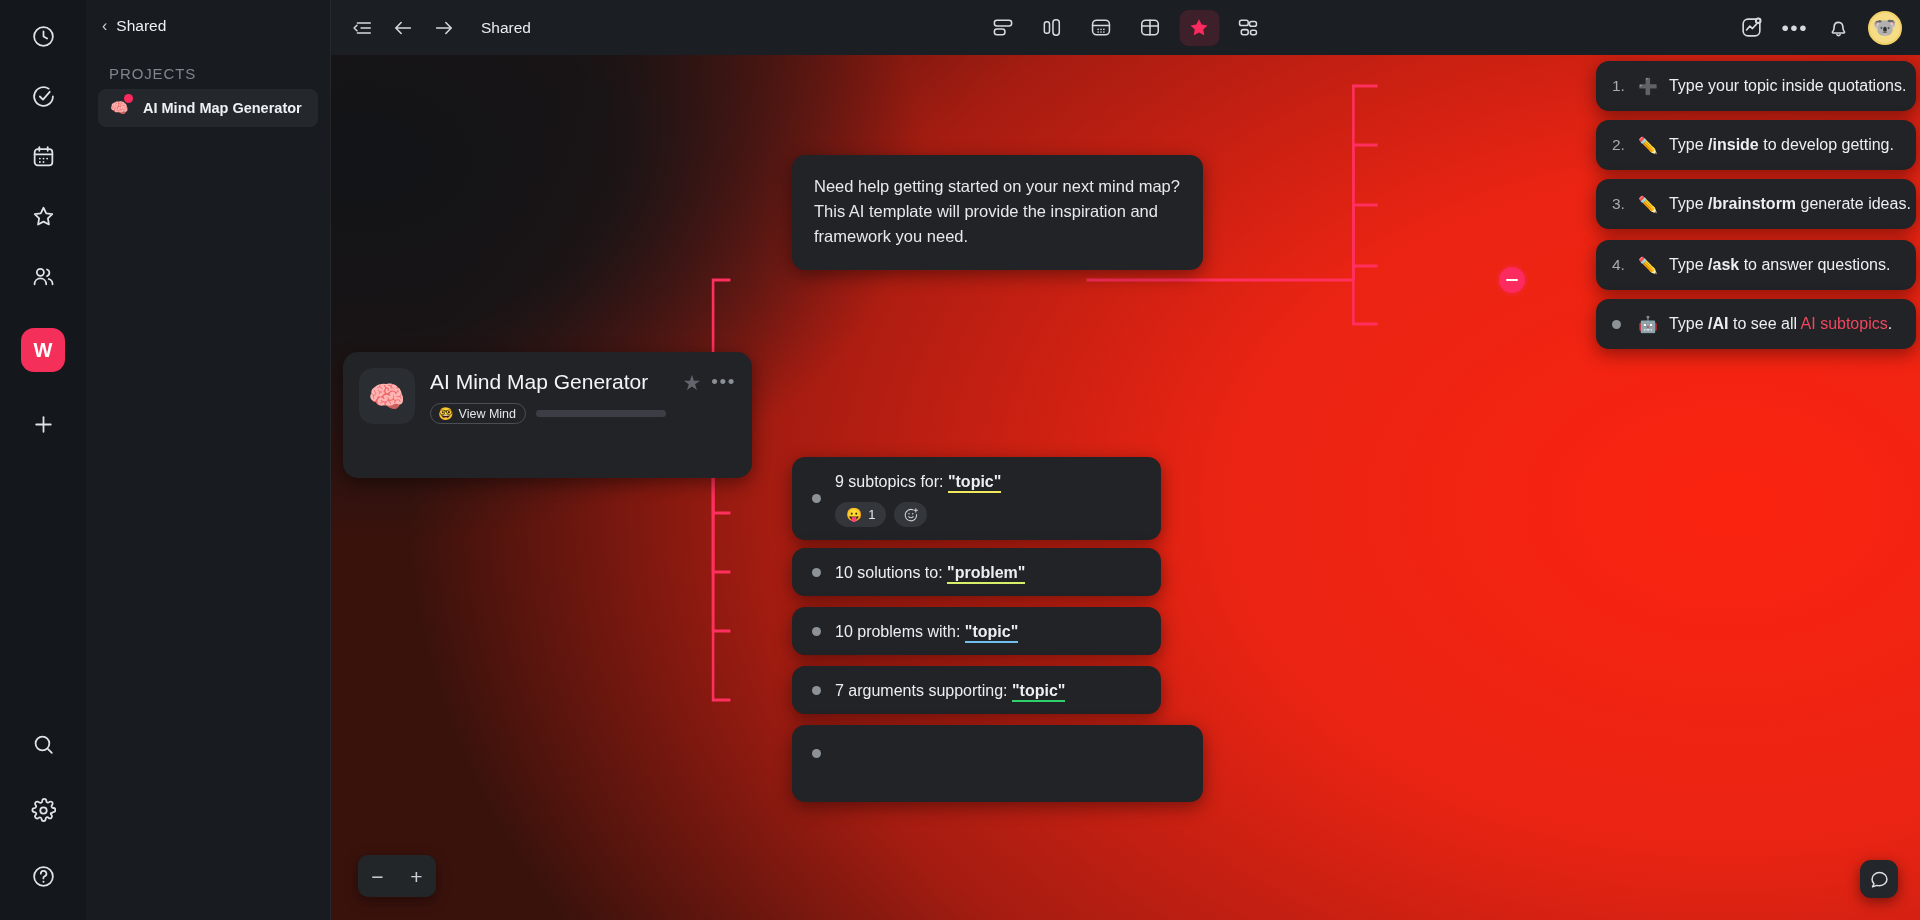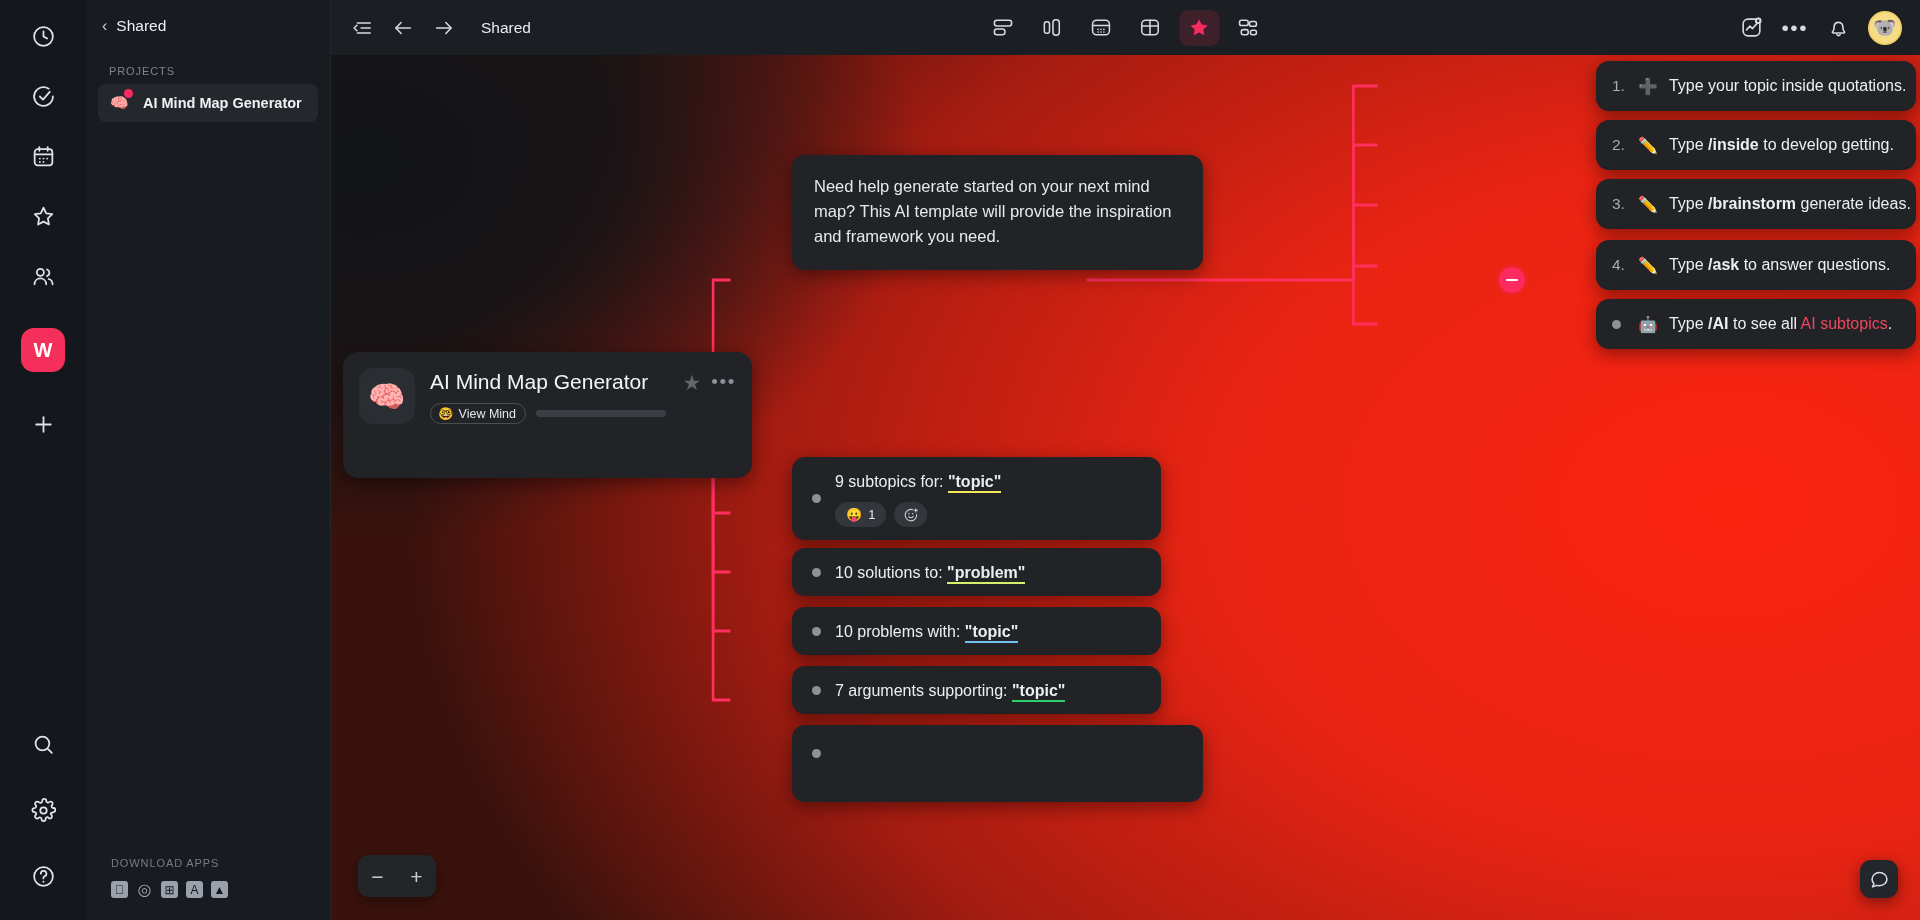--- a/index.html
+++ b/index.html
@@ -44,21 +44,21 @@
     background: #181b1f; border-right: 1px solid #24282d;
     display: flex; flex-direction: column; position: relative; z-index: 25;
   }
   .sb-head {
     display: flex; align-items: center; gap: 9px;
     padding: 17px 16px 0 16px; cursor: pointer;
   }
   .sb-head .chev { font-size: 16px; color: #c8ccd2; line-height: 1; }
   .sb-head-title { font-size: 15.5px; color: #eceff3; font-weight: 500; }
   .sb-section {
-    font-size: 11px; letter-spacing: .9px; color: #7f868f;
+    font-size: 15px; letter-spacing: .9px; color: #7f868f;
     padding: 30px 0 7px 23px; font-weight: 400;
   }
   .sb-item {
     margin: 0 12px; height: 38px; border-radius: 8px;
     display: flex; align-items: center; gap: 11px; padding: 0 10px;
     background: #24282d; cursor: pointer;
   }
   .sb-item-ico {
     width: 24px; height: 24px; position: relative;
     display: flex; align-items: center; justify-content: center; font-size: 15px;
@@ -302,30 +302,20 @@
       <span class="chev">‹</span>
       <span class="sb-head-title">Shared</span>
     </div>
     <div class="sb-section">PROJECTS</div>
     <div class="sb-item">
       <span class="sb-item-ico">
         <span>🧠</span>
         <span class="sb-dot"></span>
       </span>
       <span class="sb-item-label">AI Mind Map Generator</span>
-    </div>
-    <div class="sb-foot">
-      <div class="sb-foot-title">DOWNLOAD APPS</div>
-      <div class="sb-apps">
-        <span class="app-ico"></span>
-        <span class="app-ico round">◎</span>
-        <span class="app-ico">⊞</span>
-        <span class="app-ico">A</span>
-        <span class="app-ico">▲</span>
-      </div>
     </div>
   </aside>
 
   <section class="main">
 
     <header class="topbar">
       <div class="tb-left">
         <div class="tb-ico">
           <svg viewBox="0 0 24 24">
               <line x1="7" y1="6.5" x2="21" y2="6.5"></line>
@@ -454,21 +444,21 @@
             </span>
             <span class="meta-bar"></span>
           </div>
         </div>
         <div class="card-main-actions">
           <span class="star-ico">★</span>
           <span class="dots-ico">•••</span>
         </div>
       </div>
 
-      <div class="node node-desc">Need help generate started on your next mind map? This AI template will provide the inspiration and framework you need.</div>
+      <div class="node node-desc">Need help getting started on your next mind map? This AI template will provide the inspiration and framework you need.</div>
 
       <div class="node node-b" style="left:461px; top:402px; width:369px; height:83px;">
         <span class="bullet"></span>
         <div>
           <div class="node-b-txt">
             <span>9 subtopics for: </span><span class="hl hl-yellow">"topic"</span>
           </div>
           <div class="reactions">
             <span class="react-pill">
               <span>😛</span>

